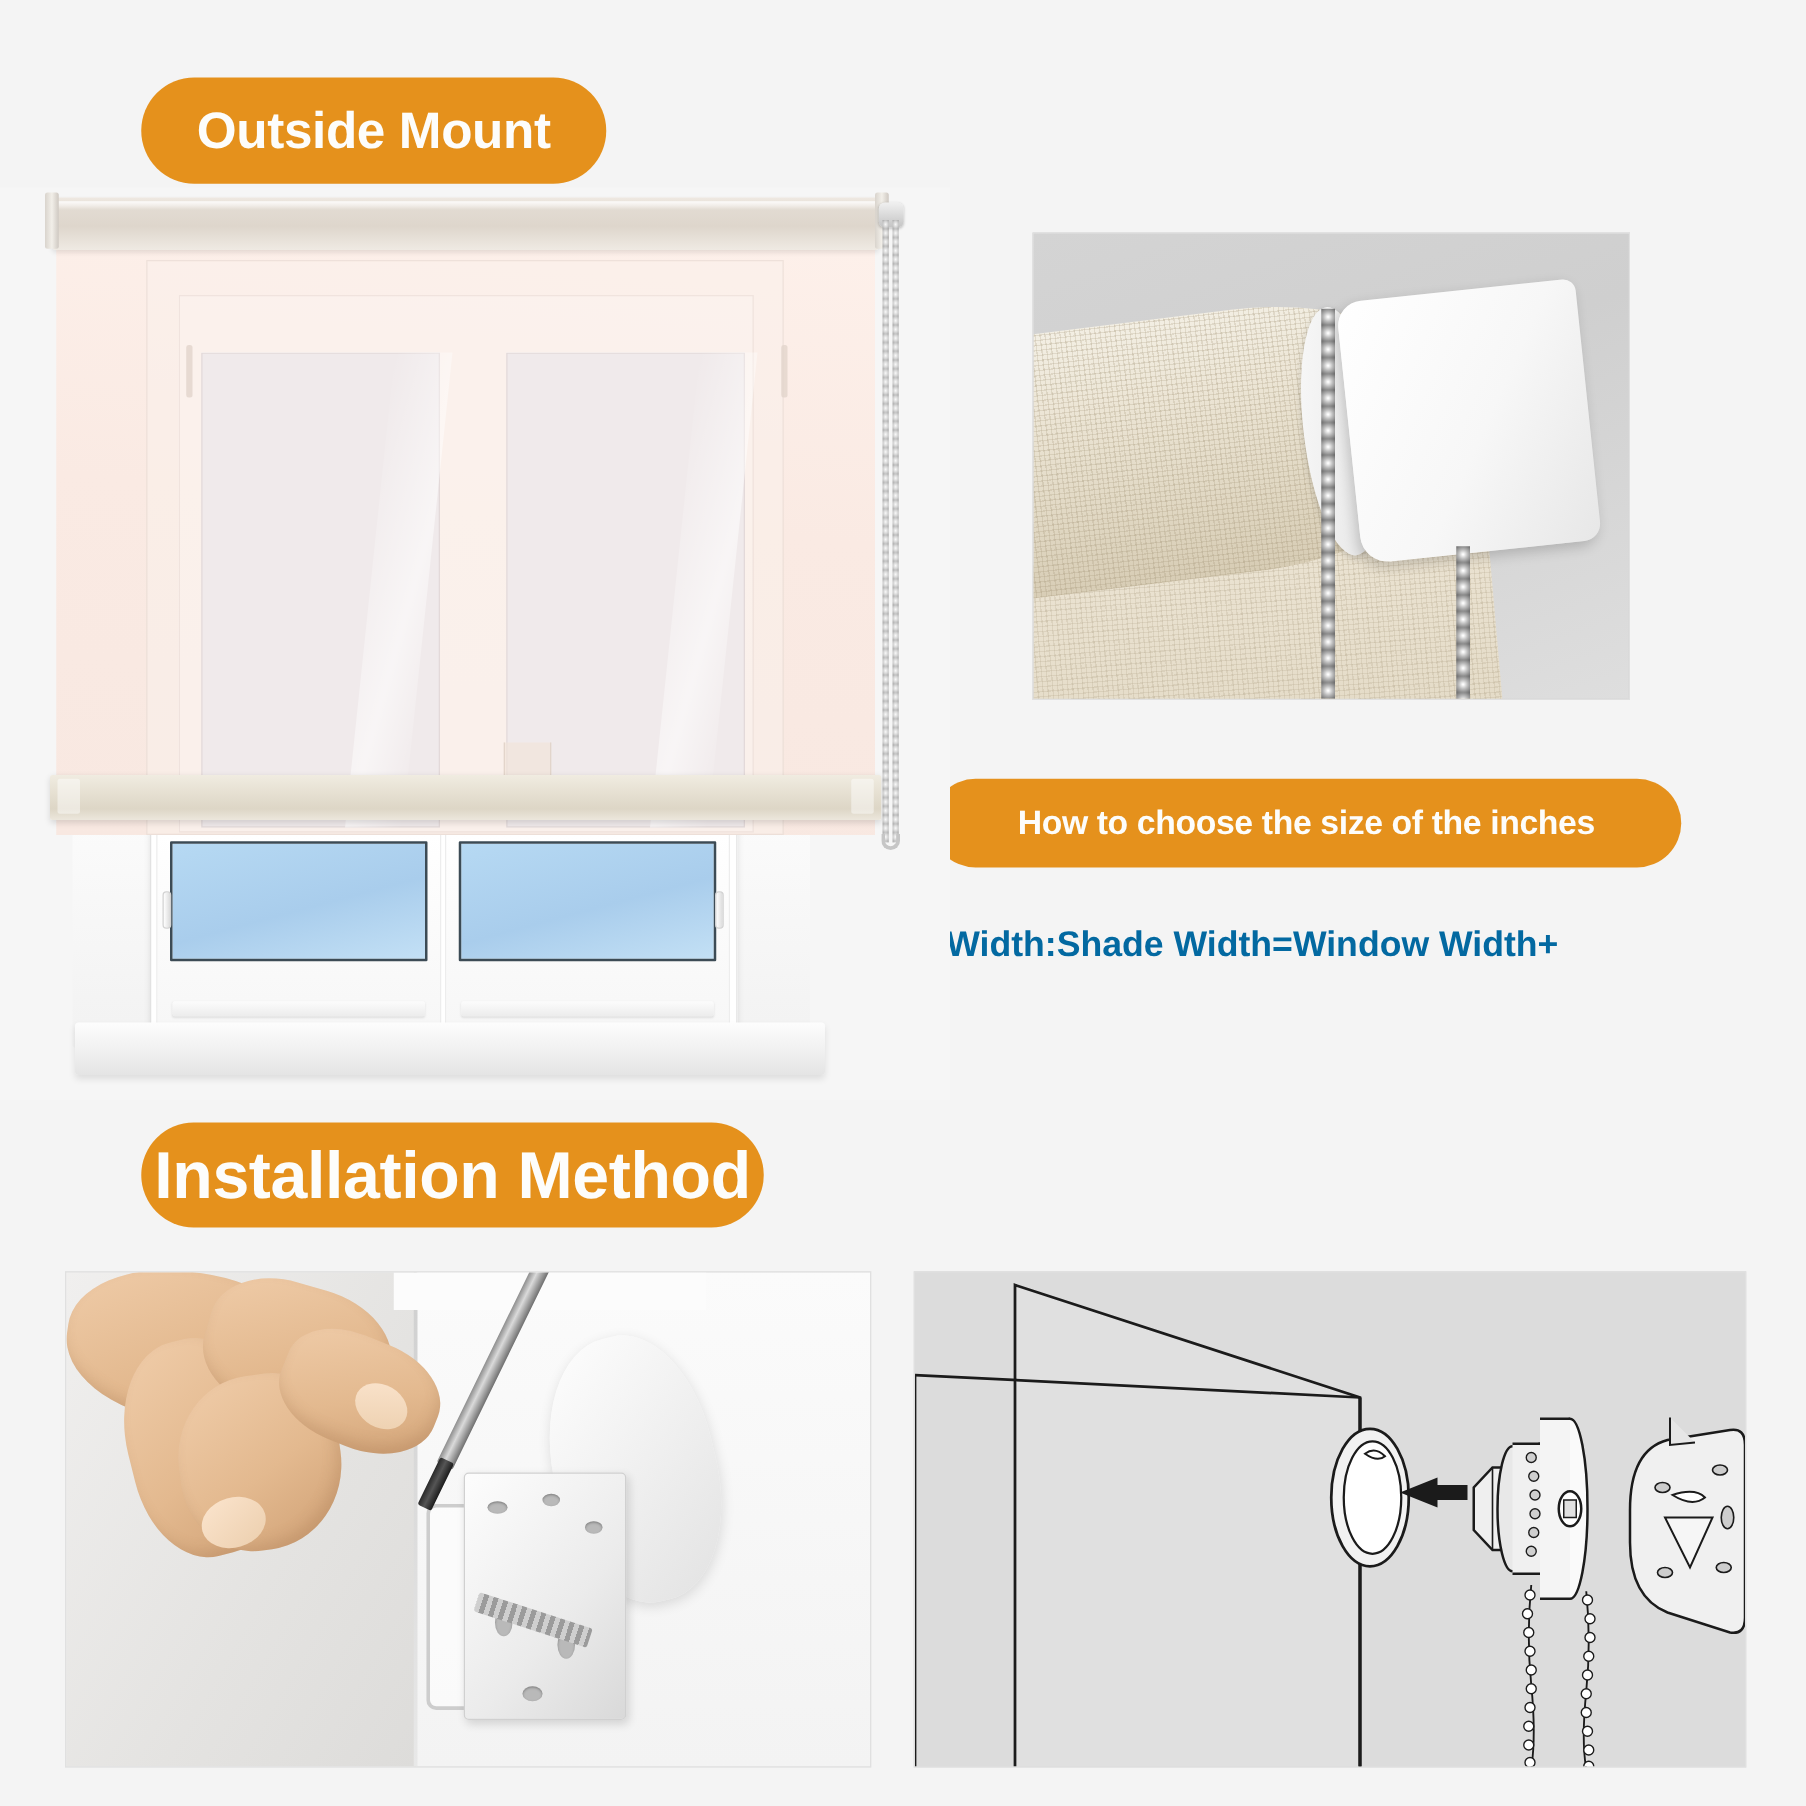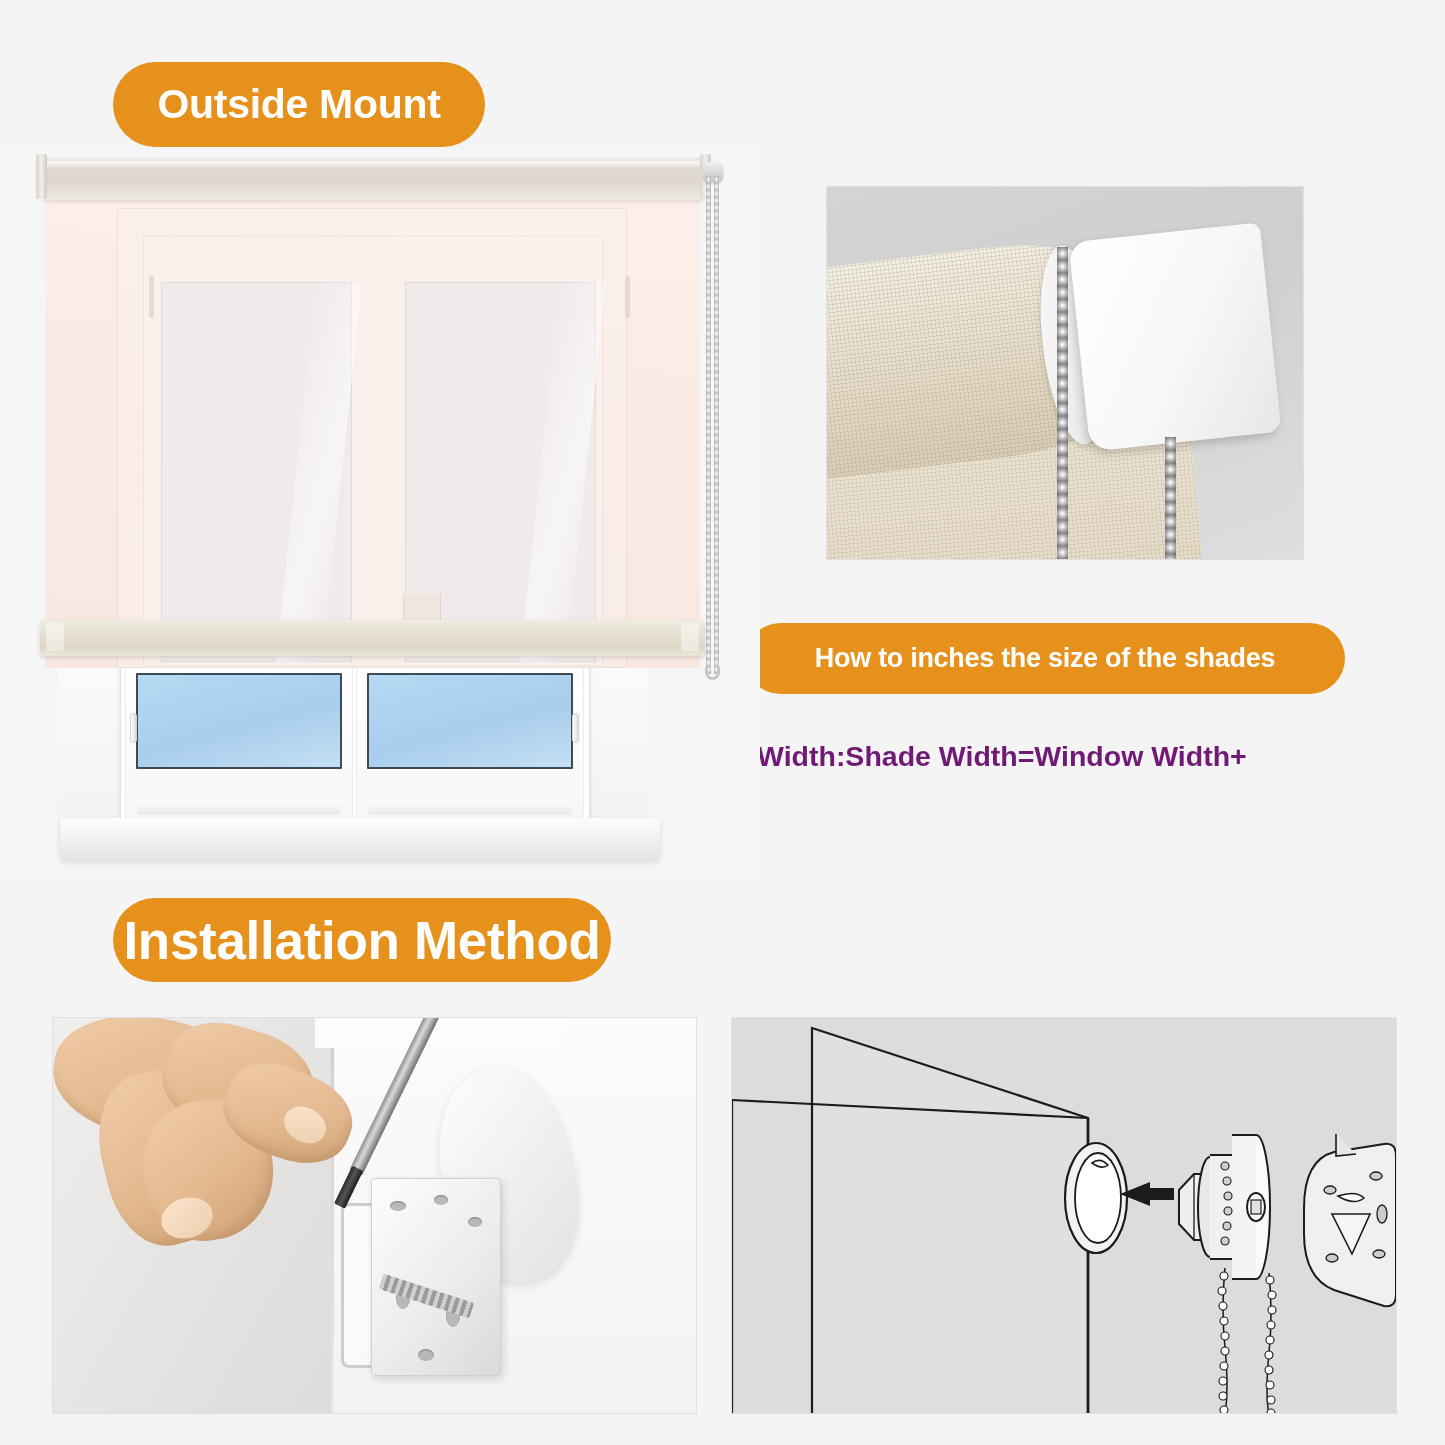--- a/index.html
+++ b/index.html
@@ -40,21 +40,21 @@
     left: 745px; top: 623px;
     width: 600px; height: 71px;
     font-size: 27px;
   }
 
   
   #sizing-text {
     position: absolute;
     left: 757px; top: 738px;
     width: 600px;
-    color: #701a75;
+    color: #0369a1;
     font-weight: bold;
     font-size: 28.5px;
     line-height: 1.33;
   }
   #sizing-text .line-gap { height: 34px; }
 
   
   #window-scene {
     position: absolute;
     left: 0px; top: 150px;
@@ -462,21 +462,21 @@
   
   .nosel { user-select: none; }
 </style>
 </head>
 <body>
 
 <div class="badge nosel" id="badge-outside-mount">Outside Mount</div>
 
 <div class="badge nosel" id="badge-install-method">Installation Method</div>
 
-<div class="badge nosel" id="badge-how-to-choose">How to inches the size of the shades</div>
+<div class="badge nosel" id="badge-how-to-choose">How to choose the size of the inches</div>
 
 <div id="sizing-text">
   <div>Width:Shade Width=Window Width+</div>
   <div class="line-gap"></div>
 </div>
 
 <div id="window-scene">
   <div class="wall"></div>
 
   <div class="window-outer"></div>

